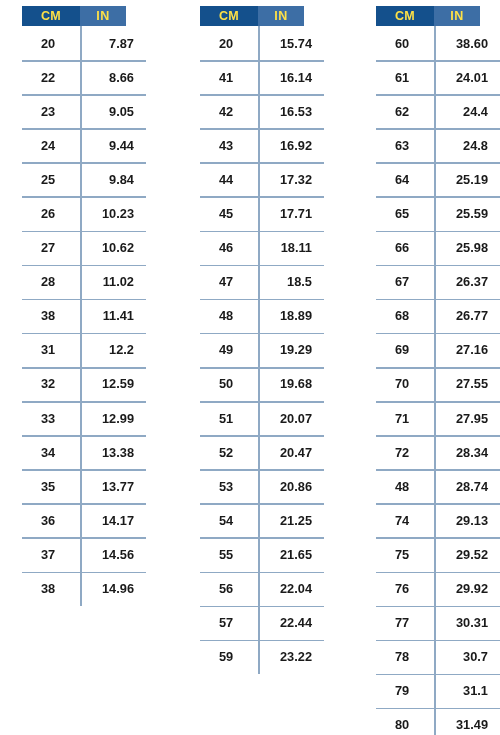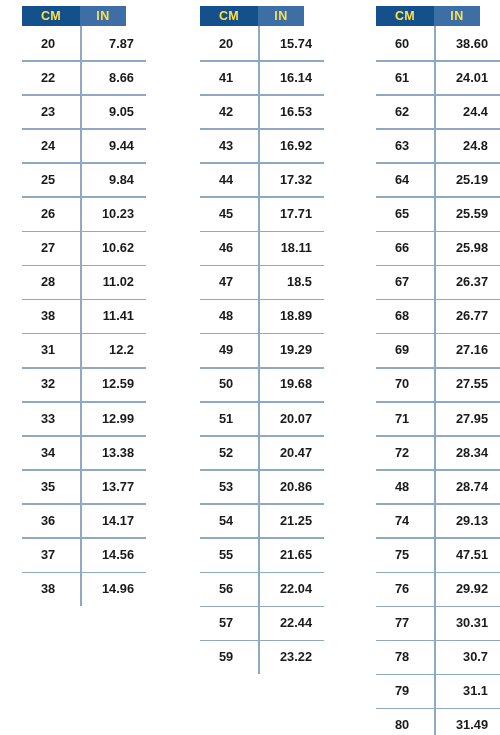--- a/index.html
+++ b/index.html
@@ -339,21 +339,21 @@
         <div class="row">
           <div class="cell cell-cm">48</div>
           <div class="cell cell-in">28.74</div>
         </div>
         <div class="row">
           <div class="cell cell-cm">74</div>
           <div class="cell cell-in">29.13</div>
         </div>
         <div class="row">
           <div class="cell cell-cm">75</div>
-          <div class="cell cell-in">47.51</div>
+          <div class="cell cell-in">29.52</div>
         </div>
         <div class="row">
           <div class="cell cell-cm">76</div>
           <div class="cell cell-in">29.92</div>
         </div>
         <div class="row">
           <div class="cell cell-cm">77</div>
           <div class="cell cell-in">30.31</div>
         </div>
         <div class="row">

